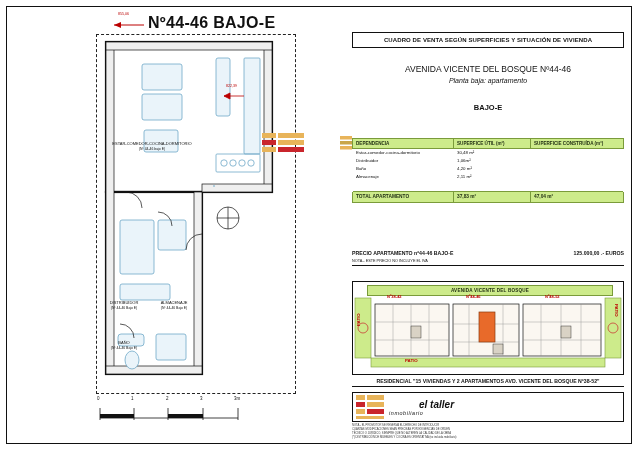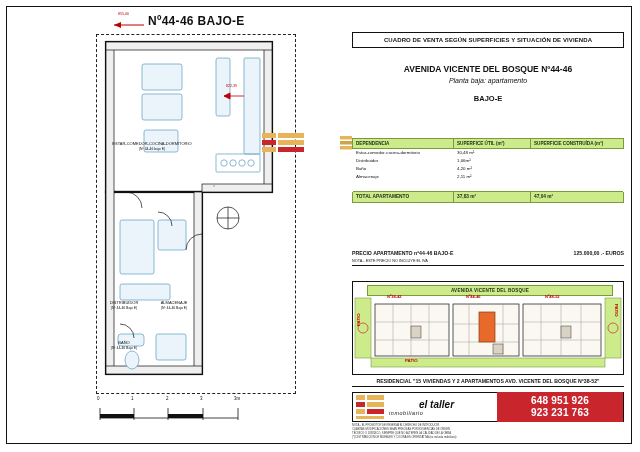--- a/index.html
+++ b/index.html
@@ -9,44 +9,44 @@
     font-family:"Liberation Sans", sans-serif;
     overflow:hidden;
     position:relative;
   }
   .sheet{position:absolute;left:0;top:0;width:640px;height:452px;background:#fff;}
   .sheet-border{position:absolute;left:6px;top:6px;width:626px;height:438px;border:1px solid #111;box-sizing:border-box;}
 
   
   .plan-title{
     position:absolute;left:148px;top:14px;
-    font-size:12px;font-weight:bold;letter-spacing:.3px;color:#111;
+    font-size:16px;font-weight:bold;letter-spacing:.3px;color:#111;
   }
   .north-arrow{position:absolute;left:112px;top:14px;width:34px;height:16px;}
   .plan-frame{
     position:absolute;left:96px;top:34px;width:200px;height:360px;
     border:1px dashed #222;box-sizing:border-box;background:#fff;
   }
   .plan-svg{position:absolute;left:96px;top:34px;}
   .dim-txt{position:absolute;font-size:3.6px;color:#b00;}
   .room-label{position:absolute;font-size:4px;color:#111;text-align:center;line-height:1.25;}
   .room-label .sub{font-size:3.4px;}
   .scale-bar{position:absolute;left:98px;top:404px;width:150px;height:22px;}
   .scale-num{position:absolute;font-size:4.5px;color:#111;}
 
   
   .right{position:absolute;left:352px;top:32px;width:272px;}
   .hdr-box{
     border:1px solid #111;height:14px;line-height:14px;text-align:center;
     font-size:6px;font-weight:bold;color:#111;letter-spacing:.1px;
   }
   .addr{margin-top:16px;text-align:center;color:#111;}
-  .addr .l1{font-size:8.5px;font-weight:bold;}
+  .addr .l1{font-size:8.5px;font-weight:normal;}
   .addr .l2{font-size:7px;font-style:italic;margin-top:3px;}
-  .addr .l3{font-size:7.5px;font-weight:bold;margin-top:10px;}
+  .addr .l3{font-size:7.5px;font-weight:bold;margin-top:19px;}
 
   
   .tbl{position:absolute;left:352px;top:138px;width:272px;border-collapse:collapse;}
   .tbl th{
     background:#cdeb8b;border:1px solid #7a9b3a;font-size:4.6px;color:#1d2b10;
     padding:2px 3px;text-align:left;font-weight:bold;
   }
   .tbl th.c{text-align:left;}
   .tbl td{
     border-left:1px solid #fff;border-right:1px solid #fff;
@@ -345,24 +345,20 @@
       <rect x="3" y="10" width="9" height="5" fill="#c9252c"></rect>
       <rect x="14" y="10" width="17" height="5" fill="#e8b45a"></rect>
       <rect x="3" y="17" width="9" height="5" fill="#e8b45a"></rect>
       <rect x="14" y="17" width="17" height="5" fill="#c9252c"></rect>
       <rect x="3" y="24" width="28" height="3" fill="#e8b45a"></rect>
     </svg>
     <div class="logo-txt">
       <div class="t1">el taller</div>
       <div class="t2">inmobiliario</div>
     </div>
-    <div class="phones">
-      <div>648 951 926</div>
-      <div>923 231 763</div>
-    </div>
   </div>
 
   <div class="footnote">
     <div>NOTA.- EL PROMOTOR SE RESERVA EL DERECHO DE INTRODUCIR</div>
     <div>CUANTAS MODIFICACIONES SEAN PRECISAS POR EXIGENCIAS DE ORDEN</div>
     <div>TÉCNICO O JURÍDICO, SIEMPRE QUE NO ALTEREN LA CALIDAD DE LA OBRA</div>
     <div>(*) DISTRIBUCIÓN DE MUEBLES Y COCINA ES ORIENTATIVA (no incluida mobiliario)</div>
   </div>
 </div>
 

